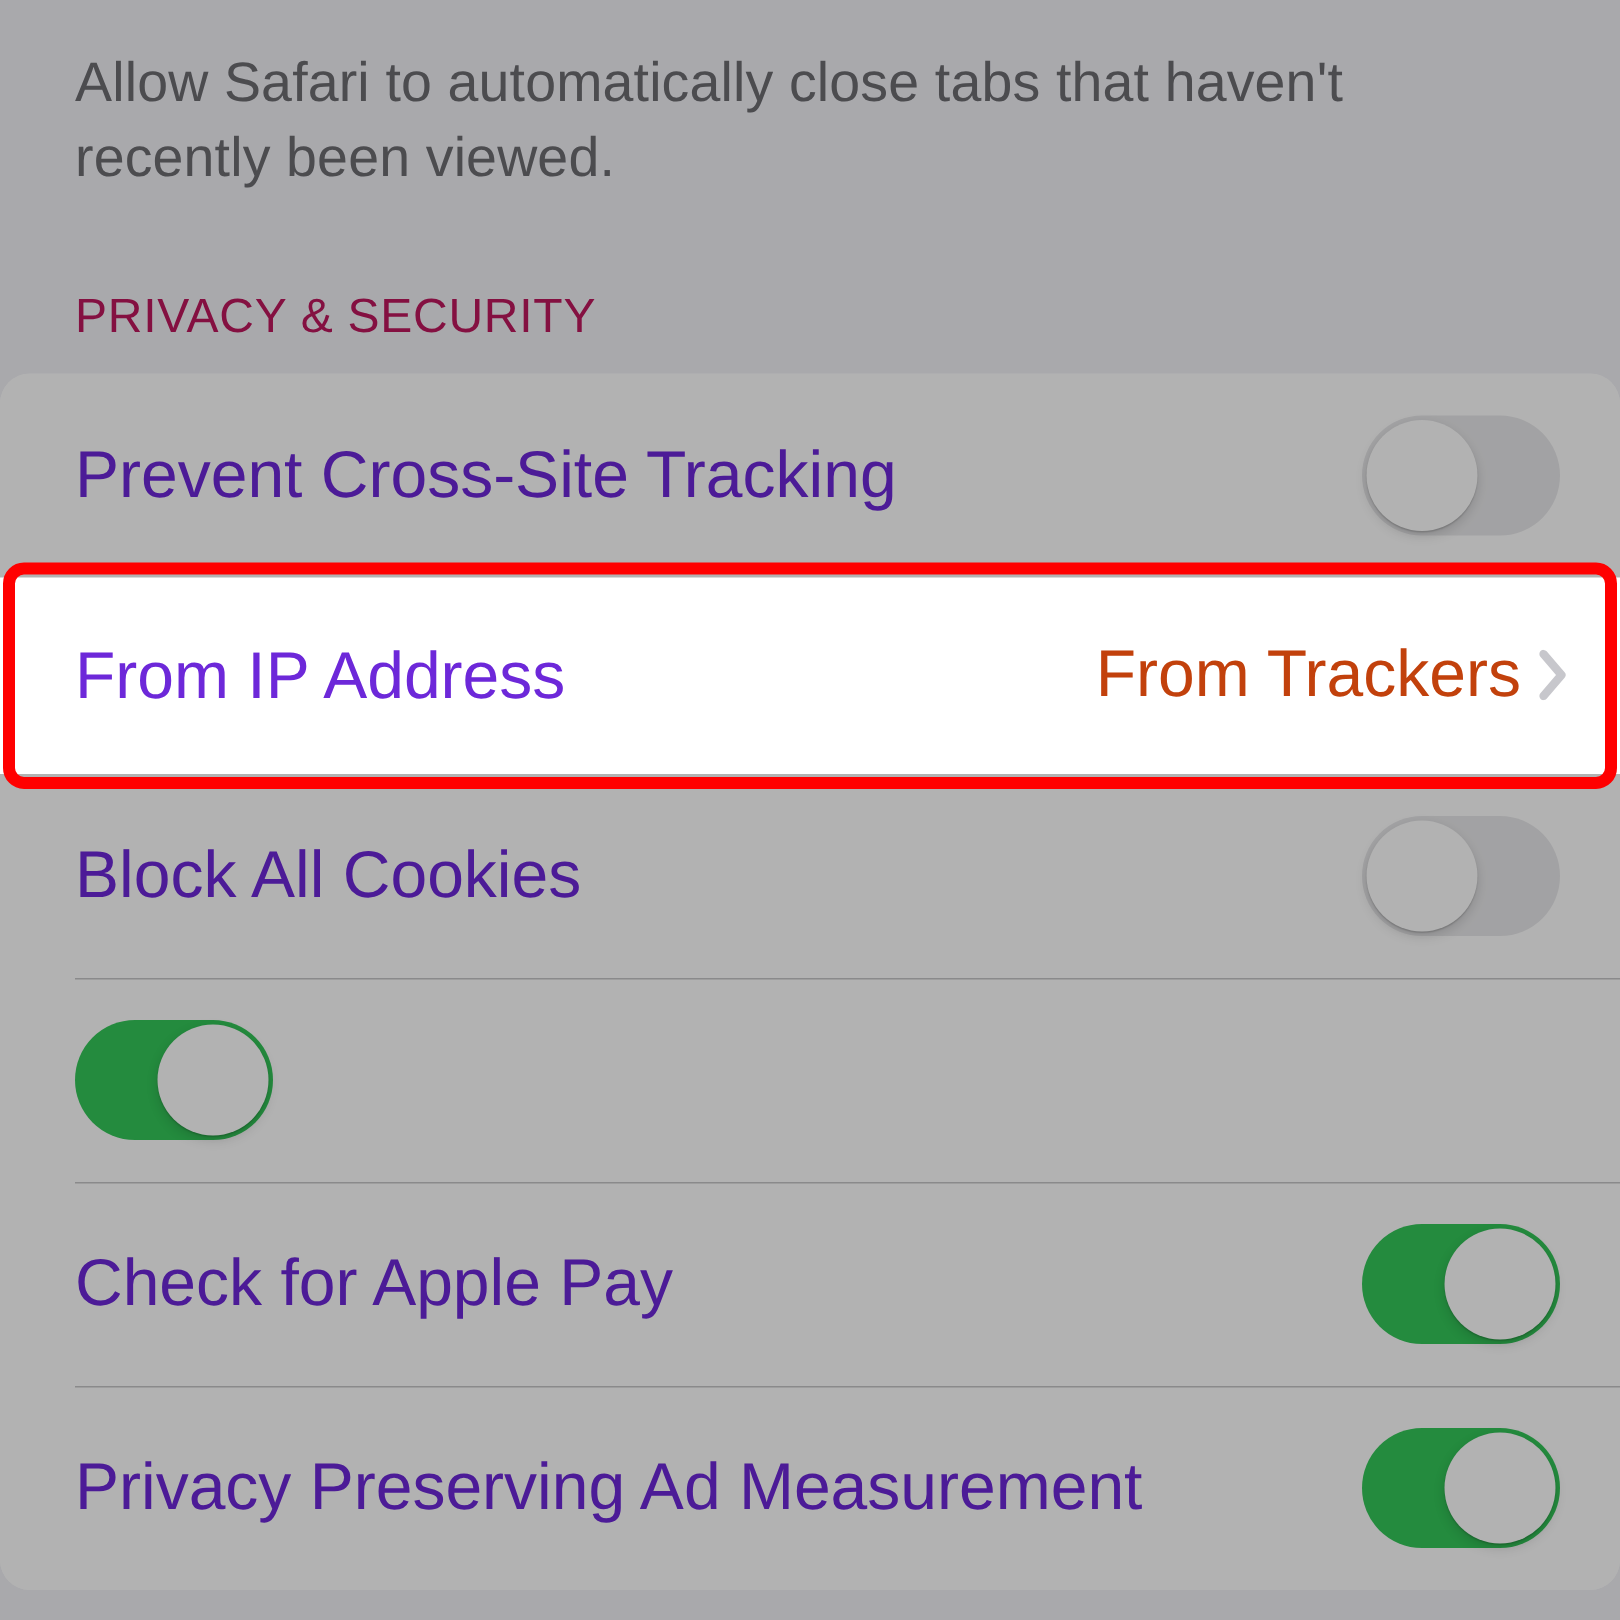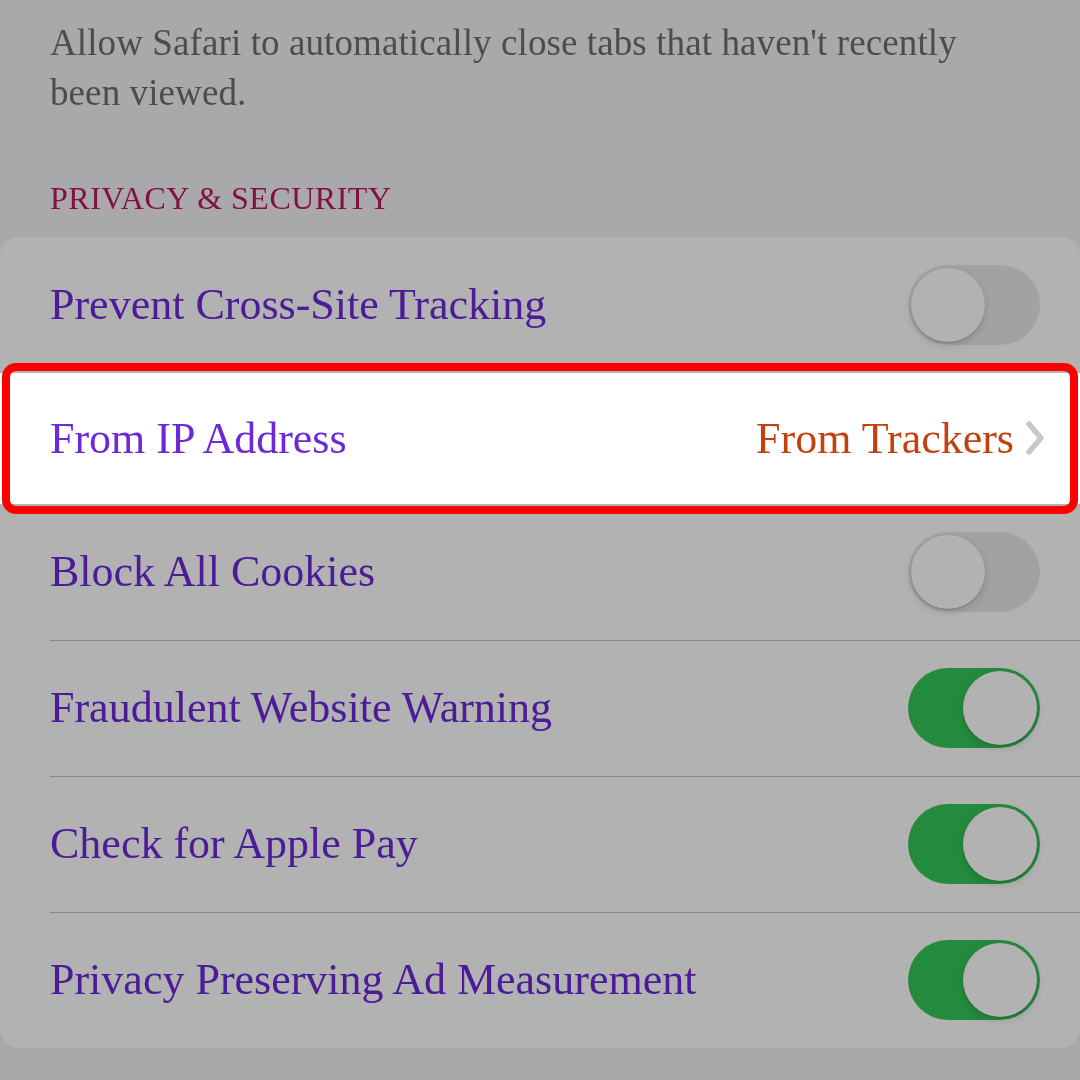--- a/index.html
+++ b/index.html
@@ -13,22 +13,21 @@
       height: 1080px;
       overflow: hidden;
       font-family: -apple-system, "SF Pro Text", "Helvetica Neue", Helvetica, Arial, sans-serif;
       background: #f2f2f7;
     }
     .screen {
       width: 1080px;
       height: 1080px;
       background: #f2f2f7;
       position: relative;
-      padding-top: 18px;
-      font-family: Liberation Serif, serif;
+      padding-top: 30px;
     }
     .footer-text {
       font-size: 37px;
       line-height: 1.35;
       color: #6d6d72;
       padding: 0 50px 0 50px;
       letter-spacing: 0.1px;
     }
     .section-header {
       font-size: 32px;
@@ -167,21 +166,20 @@
     </div>
 
     <div class="row">
       <div class="row-label">Block All Cookies</div>
       <div class="toggle toggle-off">
         <div class="knob"></div>
       </div>
     </div>
 
     <div class="row">
-      <div class="row-label">Fraudulent Website Warning</div>
       <div class="toggle toggle-on">
         <div class="knob"></div>
       </div>
     </div>
 
     <div class="row">
       <div class="row-label">Check for Apple Pay</div>
       <div class="toggle toggle-on">
         <div class="knob"></div>
       </div>

